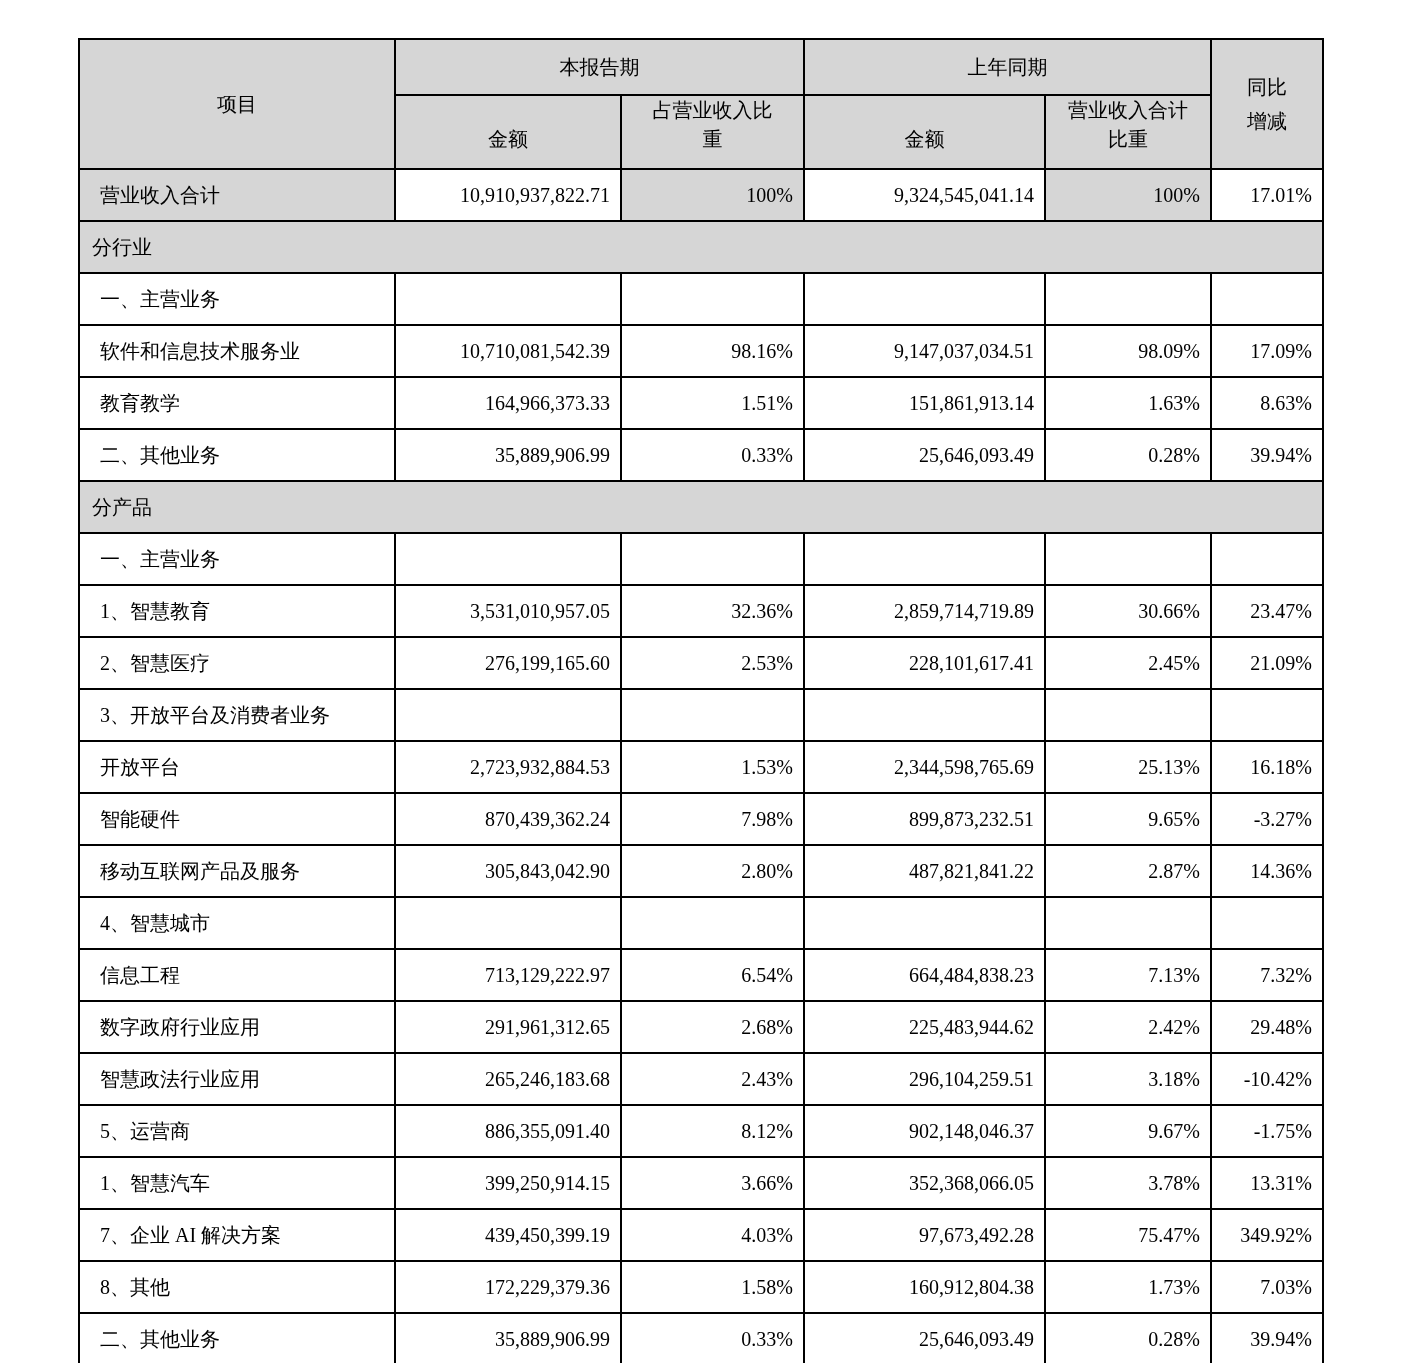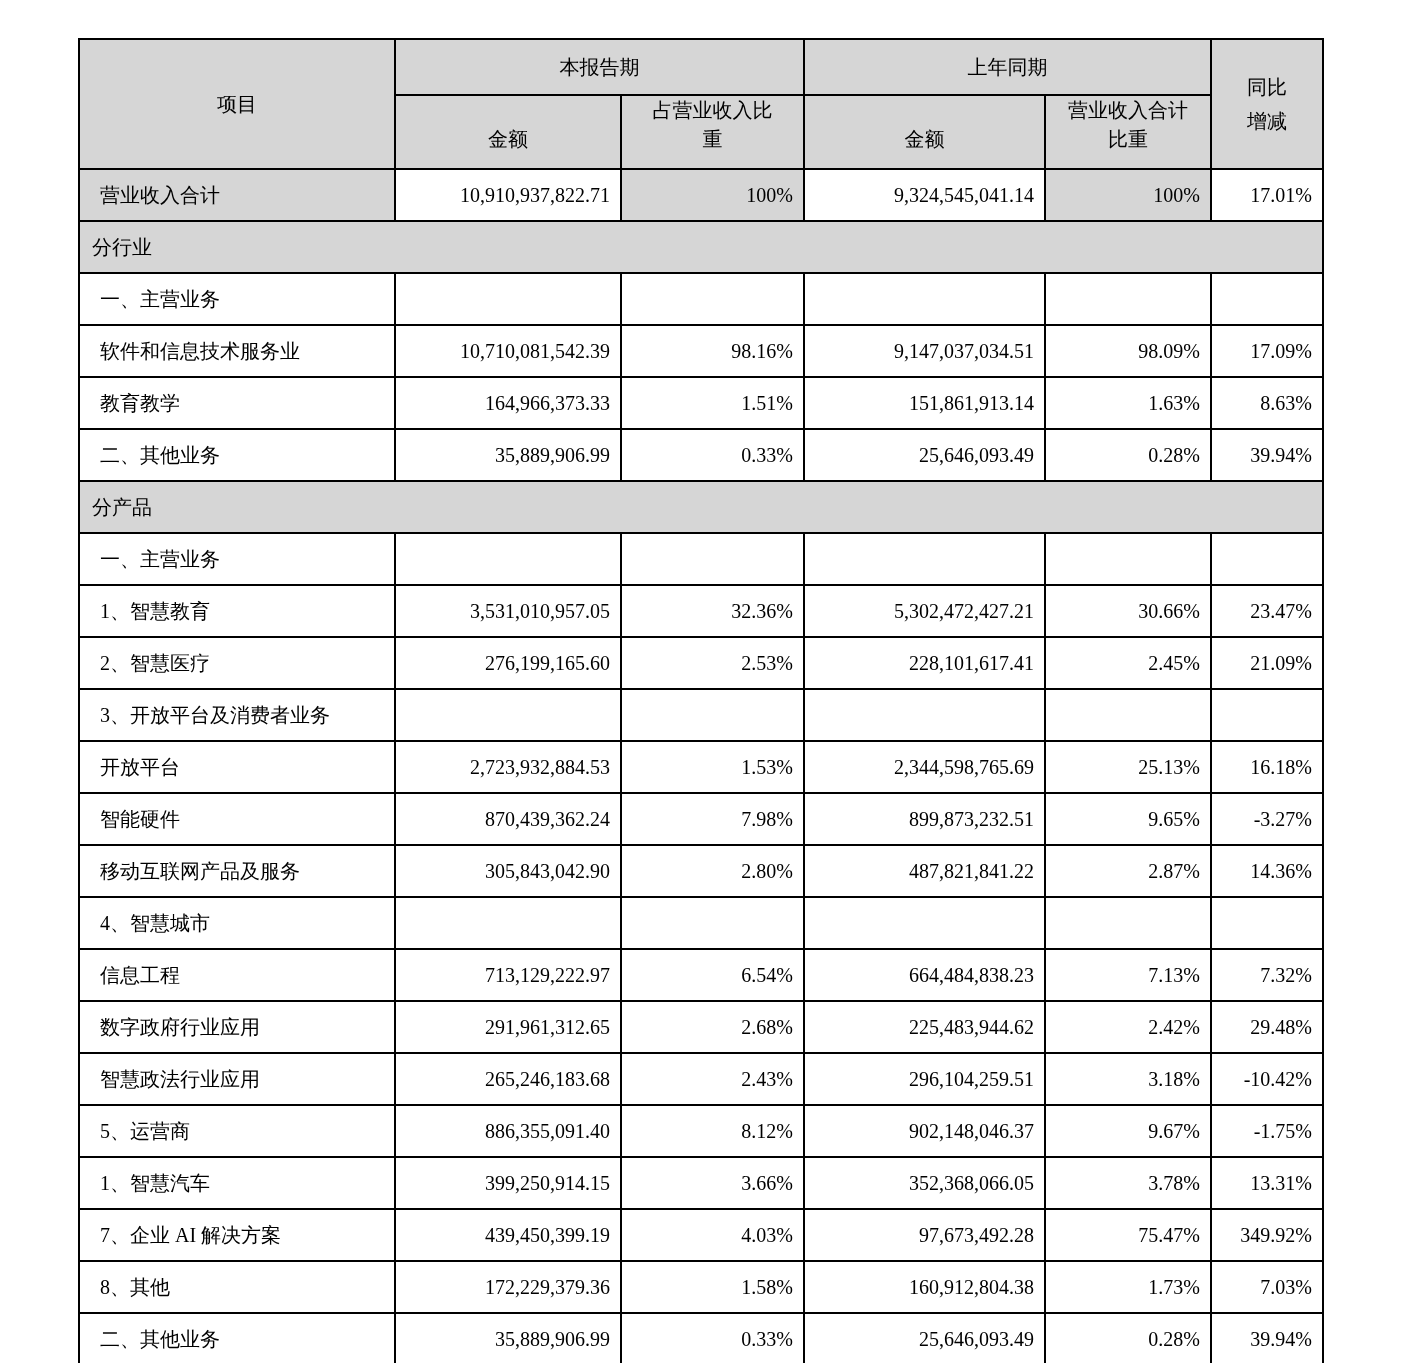--- a/index.html
+++ b/index.html
@@ -142,21 +142,21 @@
           <td class="num-cell"></td>
           <td class="num-cell"></td>
           <td class="num-cell"></td>
           <td class="num-cell"></td>
           <td class="num-cell"></td>
         </tr>
         <tr>
           <td class="label-cell">1、智慧教育</td>
           <td class="num-cell">3,531,010,957.05</td>
           <td class="num-cell">32.36%</td>
-          <td class="num-cell">5,302,472,427.21</td>
+          <td class="num-cell">2,859,714,719.89</td>
           <td class="num-cell">30.66%</td>
           <td class="num-cell">23.47%</td>
         </tr>
         <tr>
           <td class="label-cell">2、智慧医疗</td>
           <td class="num-cell">276,199,165.60</td>
           <td class="num-cell">2.53%</td>
           <td class="num-cell">228,101,617.41</td>
           <td class="num-cell">2.45%</td>
           <td class="num-cell">21.09%</td>

